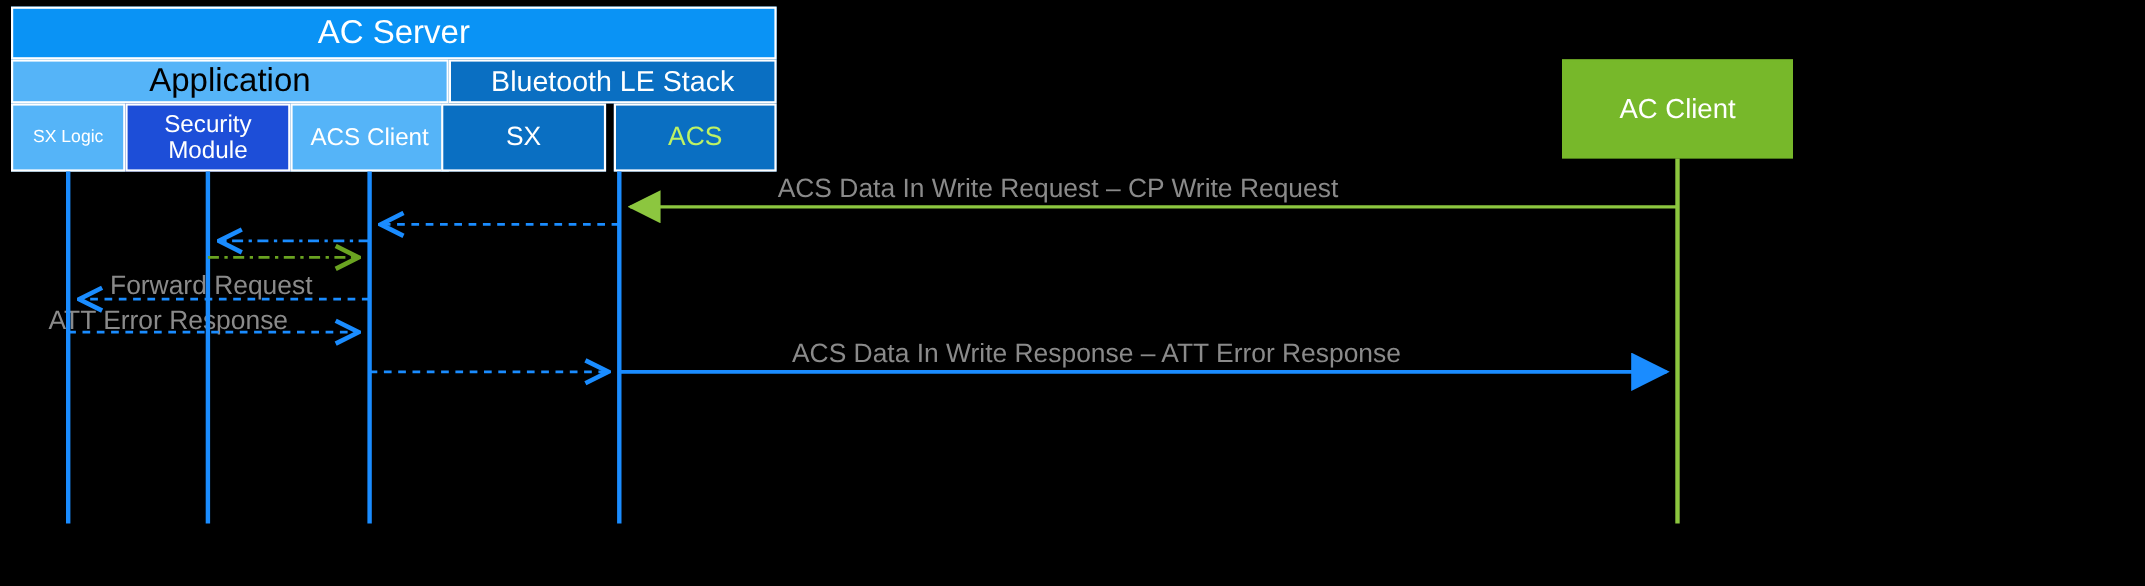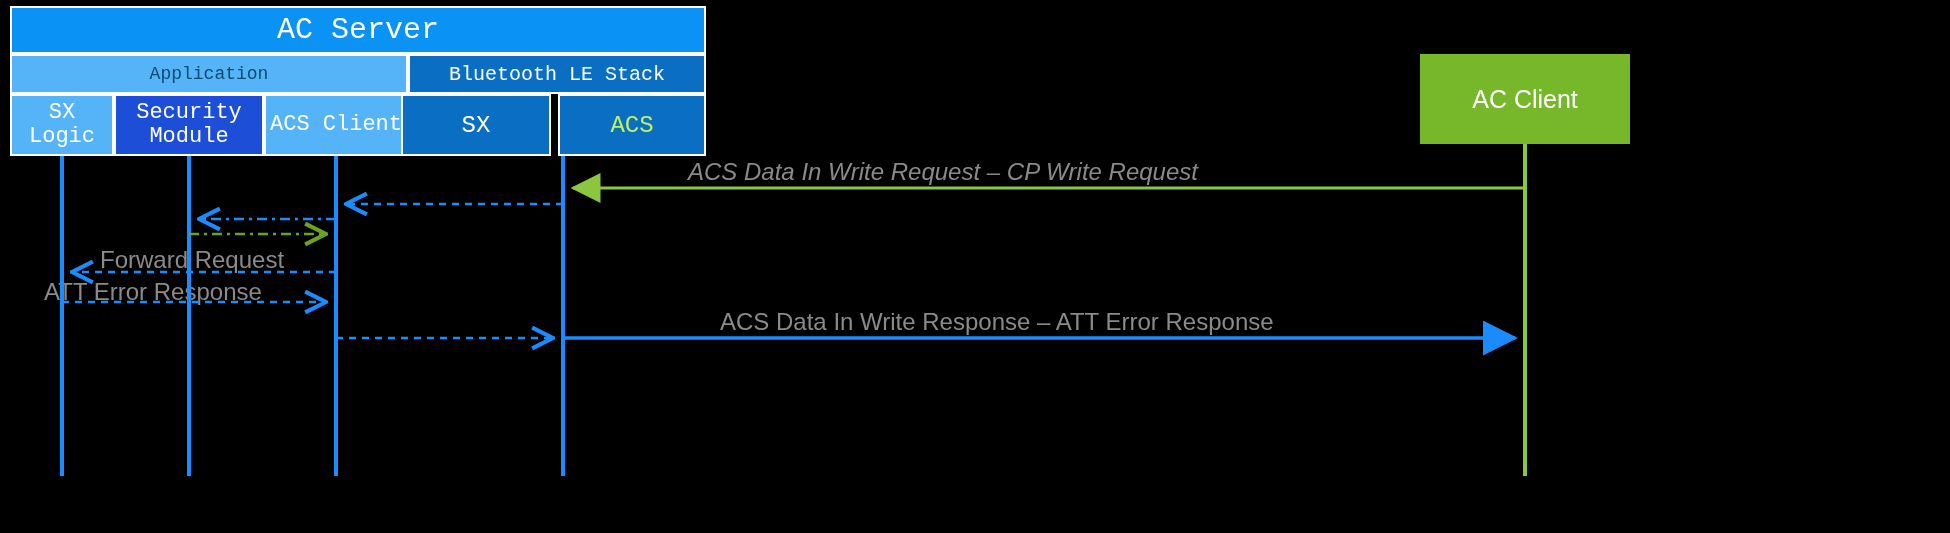--- a/index.html
+++ b/index.html
@@ -17,43 +17,42 @@
     height: 533px;
   }
   .box {
     position: absolute;
     box-sizing: border-box;
     display: flex;
     align-items: center;
     justify-content: center;
     text-align: center;
     border: 2px solid #fff;
-    font-family: Liberation Mono, monospace;
   }
   .title-ac-server {
     left: 10px; top: 6px; width: 696px; height: 48px;
     background: #0a93f5;
     color: #fff;
     font-size: 30px;
   }
   .title-application {
     left: 10px; top: 54px; width: 398px; height: 40px;
     background: #55b4f8;
-    color: #0c4a6e;
-    font-size: 18px;
+    color: #000000;
+    font-size: 30px;
   }
   .title-ble-stack {
     left: 408px; top: 54px; width: 298px; height: 40px;
     background: #0a6fc2;
     color: #fff;
-    font-size: 20px;
+    font-size: 26px;
   }
   .cell-sx-logic {
     left: 10px; top: 94px; width: 104px; height: 62px;
-    background: #55b4f8; color:#fff; font-size:22px; line-height:1.1;
+    background: #55b4f8; color:#fff; font-size:16px; line-height:1.1;
   }
   .cell-sec-module {
     left: 114px; top: 94px; width: 150px; height: 62px;
     background: #1d4ed8; color:#fff; font-size:22px; line-height:1.1;
   }
   .cell-acs-logic {
     left: 264px; top: 94px; width: 144px; height: 62px;
     background: #55b4f8; color:#fff; font-size:22px; line-height:1.1;
   }
   .cell-sx {
@@ -97,21 +96,21 @@
   <div class="box title-ble-stack">Bluetooth LE Stack</div>
 
   <div class="box cell-sx-logic">SX Logic</div>
   <div class="box cell-sec-module">Security Module</div>
   <div class="box cell-acs-logic">ACS Client</div>
   <div class="box cell-sx">SX</div>
   <div class="box cell-acs">ACS</div>
 
   <div class="client-box">AC Client</div>
 
-  <div class="msg-label" style="left:688px; top:158px;font-style:italic;">ACS Data In Write Request – CP Write Request</div>
+  <div class="msg-label" style="left:707px; top:158px;">ACS Data In Write Request – CP Write Request</div>
   <div class="msg-label" style="left:100px; top:246px;">Forward Request</div>
   <div class="msg-label" style="left:44px; top:278px;">ATT Error Response</div>
   <div class="msg-label" style="left:720px; top:308px;">ACS Data In Write Response – ATT Error Response</div>
 
   <svg class="overlay" viewBox="0 0 1950 533">
     <defs>
       <marker id="ah-blue" viewBox="0 0 12 12" refX="11" refY="6" markerWidth="10" markerHeight="10" orient="auto">
         <path d="M0,0 L12,6 L0,12 z" fill="#1a8cff"></path>
       </marker>
       <marker id="ah-blue-open" viewBox="0 0 12 12" refX="11" refY="6" markerWidth="10" markerHeight="10" orient="auto">

